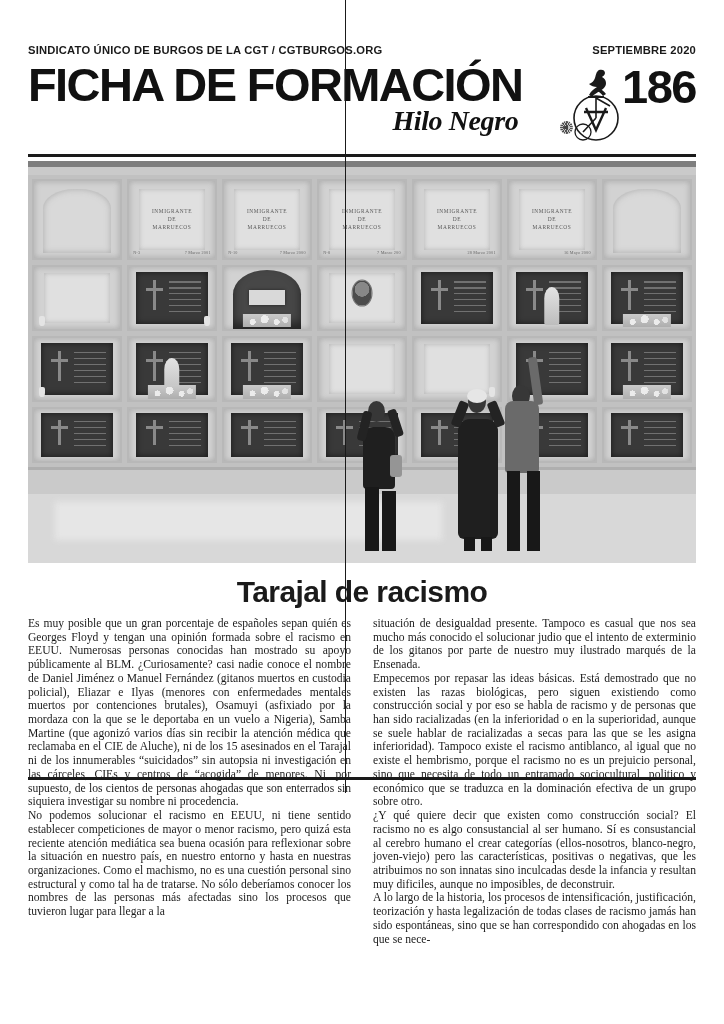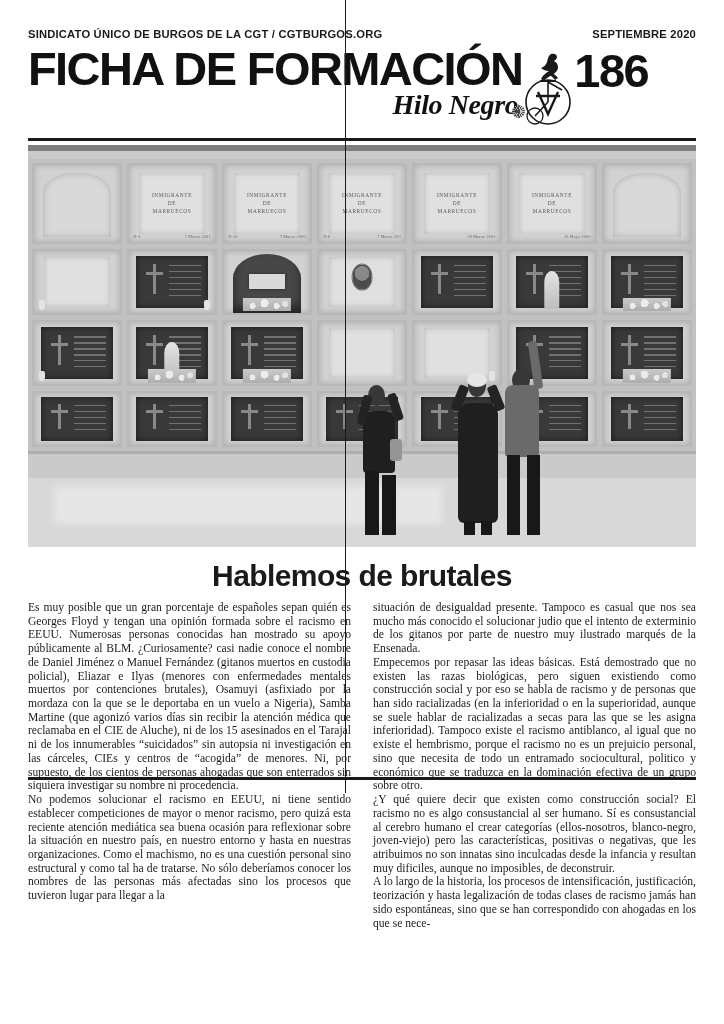--- a/index.html
+++ b/index.html
@@ -31,30 +31,31 @@
     justify-content: space-between;
     align-items: baseline;
     padding-top: 28px;
     font-family: "Liberation Sans", sans-serif;
     font-weight: bold;
     font-size: 11.2px;
     letter-spacing: 0.2px;
     color: #1a1a1a;
   }
   .masthead-org { white-space: nowrap; }
-  .masthead-date { white-space: nowrap; }
+  .masthead-date { white-space: nowrap; margin-top: 16px; }
 
   .masthead-main {
     position: relative;
     height: 88px;
     margin-top: 6px;
   }
   .title-block {
     display: flex;
     align-items: flex-start;
+    justify-content: space-between;
   }
   .title-left {
     position: relative;
   }
   .main-title {
     font-family: "Liberation Sans", sans-serif;
     font-weight: bold;
     font-size: 47px;
     line-height: 0.96;
     letter-spacing: -1.6px;
@@ -618,21 +619,21 @@
       <div class="person" style="left:474px; width:42px; height:172px;">
         <div class="p-head" style="left:10px; top:6px; width:18px; height:22px;"></div>
         <div class="p-body" style="bottom:78px; left:3px; width:34px; height:72px; border-radius:8px 8px 4px 4px; background:#6e6a64;"></div>
         <div class="p-arm" style="right:4px; top:-22px; width:9px; height:48px; transform:rotate(-8deg); background:#6e6a64;"></div>
         <div class="p-leg" style="left:5px; height:80px; width:13px;"></div>
         <div class="p-leg" style="right:4px; height:80px; width:13px;"></div>
       </div>
     </div>
   </div>
 
-  <h1 class="headline">Hablemos de brutales</h1>
+  <h1 class="headline">Tarajal de racismo</h1>
 
   <div class="columns">
     <div class="col">
       <p>Es muy posible que un gran porcentaje de españoles sepan quién es Georges Floyd y tengan una opinión formada sobre el racismo en EEUU. Numerosas personas conocidas han mostrado su apoyo públicamente al BLM. ¿Curiosamente? casi nadie conoce el nombre de Daniel Jiménez o Manuel Fernández (gitanos muertos en custodia policial), Eliazar e Ilyas (menores con enfermedades mentales muertos por contenciones brutales), Osamuyi (asfixiado por la mordaza con la que se le deportaba en un vuelo a Nigeria), Samba Martine (que agonizó varios días sin recibir la atención médica que reclamaba en el CIE de Aluche), ni de los 15 asesinados en el Tarajal ni de los innumerables “suicidados” sin autopsia ni investigación en las cárceles, CIEs y centros de “acogida” de menores. Ni, por supuesto, de los cientos de personas ahogadas que son enterrados sin siquiera investigar su nombre ni procedencia.</p>
       <p>No podemos solucionar el racismo en EEUU, ni tiene sentido establecer competiciones de mayor o menor racismo, pero quizá esta reciente atención mediática sea buena ocasión para reflexionar sobre la situación en nuestro país, en nuestro entorno y hasta en nuestras organizaciones. Como el machismo, no es una cuestión personal sino estructural y como tal ha de tratarse. No sólo deberíamos conocer los nombres de las personas más afectadas sino los procesos que tuvieron lugar para llegar a la</p>
     </div>
     <div class="col">
       <p>situación de desigualdad presente. Tampoco es casual que nos sea mucho más conocido el solucionar judio que el intento de exterminio de los gitanos por parte de nuestro muy ilustrado marqués de la Ensenada.</p>
       <p>Empecemos por repasar las ideas básicas. Está demostrado que no existen las razas biológicas, pero siguen existiendo como construcción social y por eso se habla de racismo y de personas que han sido racializadas (en la inferioridad o en la superioridad, aunque se suele hablar de racializadas a secas para las que se les asigna inferioridad). Tampoco existe el racismo antiblanco, al igual que no existe el hembrismo, porque el racismo no es un prejuicio personal, sino que necesita de todo un entramado sociocultural, politico y económico que se traduzca en la dominación efectiva de un grupo sobre otro.</p>
       <p>¿Y qué quiere decir que existen como construcción social? El racismo no es algo consustancial al ser humano. Sí es consustancial al cerebro humano el crear categorías (ellos-nosotros, blanco-negro, joven-viejo) pero las características, positivas o negativas, que les atribuimos no son innatas sino inculcadas desde la infancia y resultan muy dificiles, aunque no imposibles, de deconstruir.</p>

